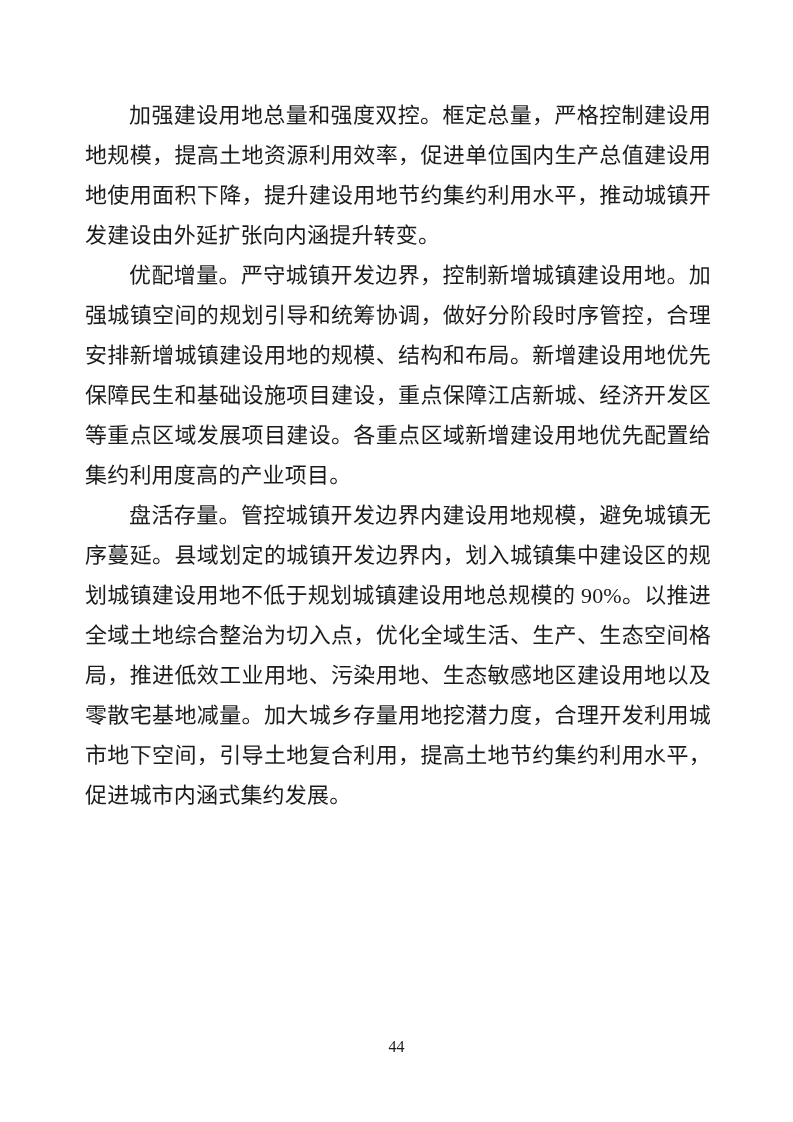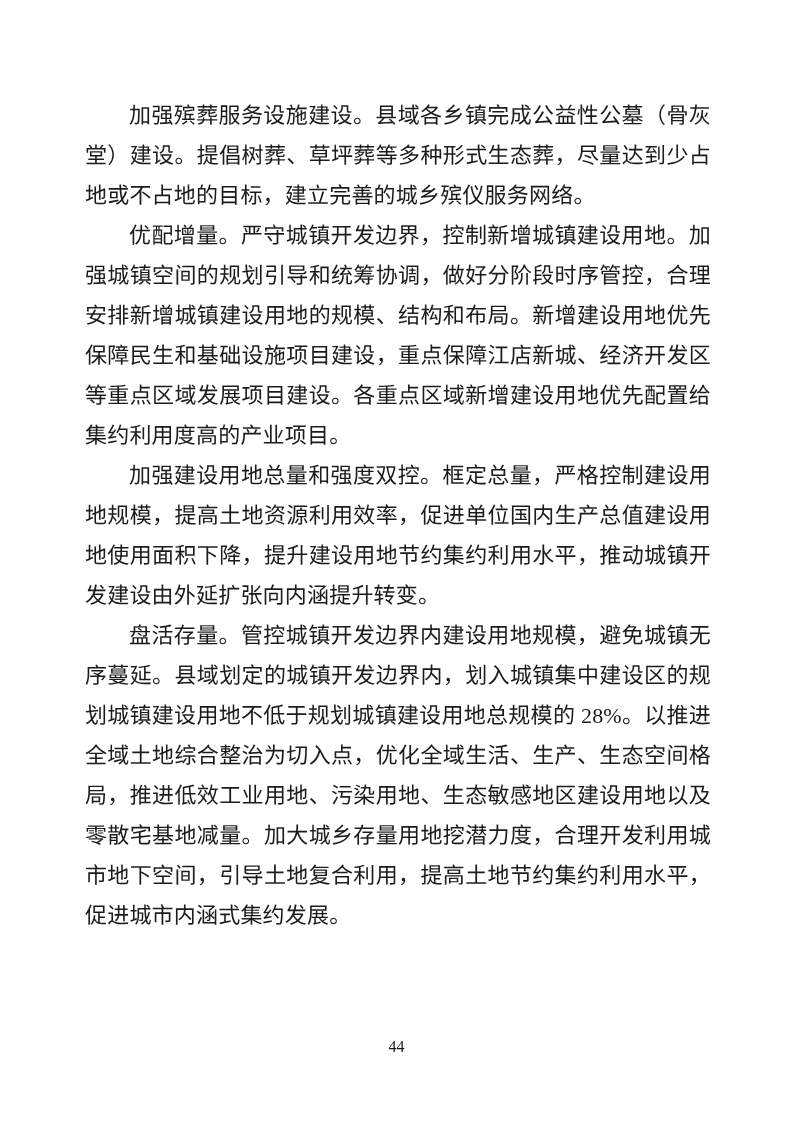--- a/index.html
+++ b/index.html
@@ -51,19 +51,18 @@
     line-height: 22px;
     color: #1b1b1b;
     font-family: "Liberation Serif", serif;
   }
 </style>
 </head>
 <body>
 
 <div class="page">
   <div class="content">
-    <p class="para">加强殡葬服务设施建设。县域各乡镇完成公益性公墓（骨灰堂）建设。提倡树葬、草坪葬等多种形式生态葬，尽量达到少占地或不占地的目标，建立完善的城乡殡仪服务网络。</p>
+    <p class="para">加强建设用地总量和强度双控。框定总量，严格控制建设用地规模，提高土地资源利用效率，促进单位国内生产总值建设用地使用面积下降，提升建设用地节约集约利用水平，推动城镇开发建设由外延扩张向内涵提升转变。</p>
     <p class="para">优配增量。严守城镇开发边界，控制新增城镇建设用地。加强城镇空间的规划引导和统筹协调，做好分阶段时序管控，合理安排新增城镇建设用地的规模、结构和布局。新增建设用地优先保障民生和基础设施项目建设，重点保障江店新城、经济开发区等重点区域发展项目建设。各重点区域新增建设用地优先配置给集约利用度高的产业项目。</p>
-    <p class="para">加强建设用地总量和强度双控。框定总量，严格控制建设用地规模，提高土地资源利用效率，促进单位国内生产总值建设用地使用面积下降，提升建设用地节约集约利用水平，推动城镇开发建设由外延扩张向内涵提升转变。</p>
-    <p class="para">盘活存量。管控城镇开发边界内建设用地规模，避免城镇无序蔓延。县域划定的城镇开发边界内，划入城镇集中建设区的规划城镇建设用地不低于规划城镇建设用地总规模的 28%。以推进全域土地综合整治为切入点，优化全域生活、生产、生态空间格局，推进低效工业用地、污染用地、生态敏感地区建设用地以及零散宅基地减量。加大城乡存量用地挖潜力度，合理开发利用城市地下空间，引导土地复合利用，提高土地节约集约利用水平，促进城市内涵式集约发展。</p>
+    <p class="para">盘活存量。管控城镇开发边界内建设用地规模，避免城镇无序蔓延。县域划定的城镇开发边界内，划入城镇集中建设区的规划城镇建设用地不低于规划城镇建设用地总规模的 90%。以推进全域土地综合整治为切入点，优化全域生活、生产、生态空间格局，推进低效工业用地、污染用地、生态敏感地区建设用地以及零散宅基地减量。加大城乡存量用地挖潜力度，合理开发利用城市地下空间，引导土地复合利用，提高土地节约集约利用水平，促进城市内涵式集约发展。</p>
   </div>
   <div class="page-number">44</div>
 </div>
 
 </body></html>

